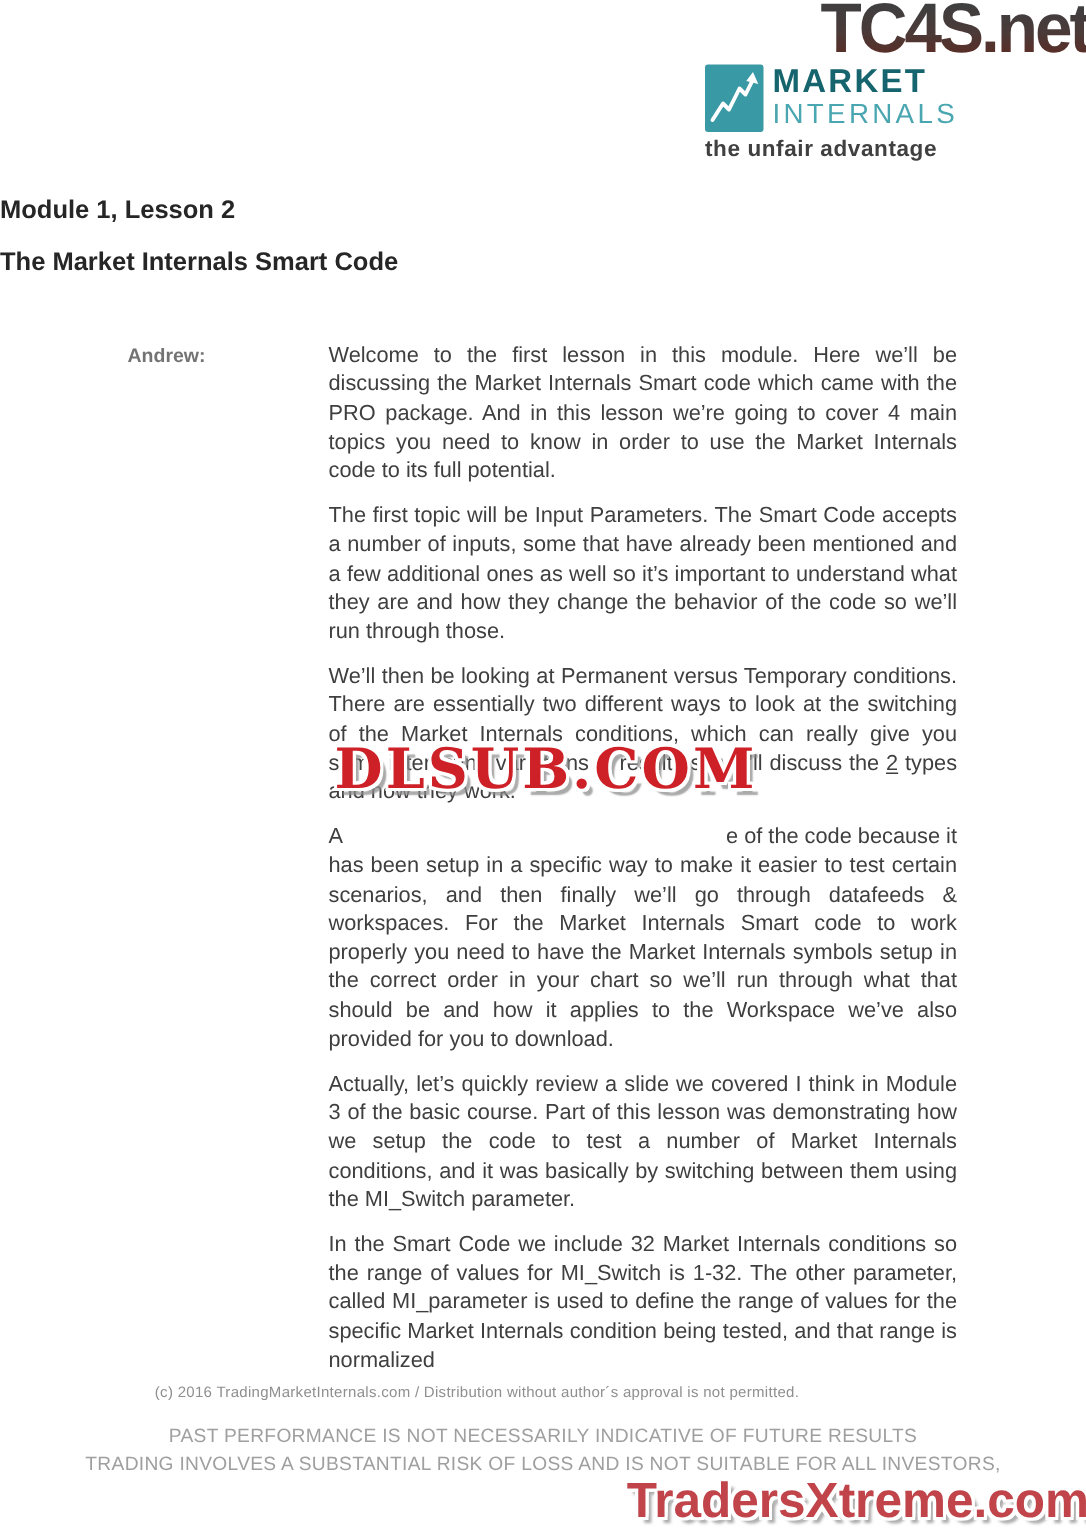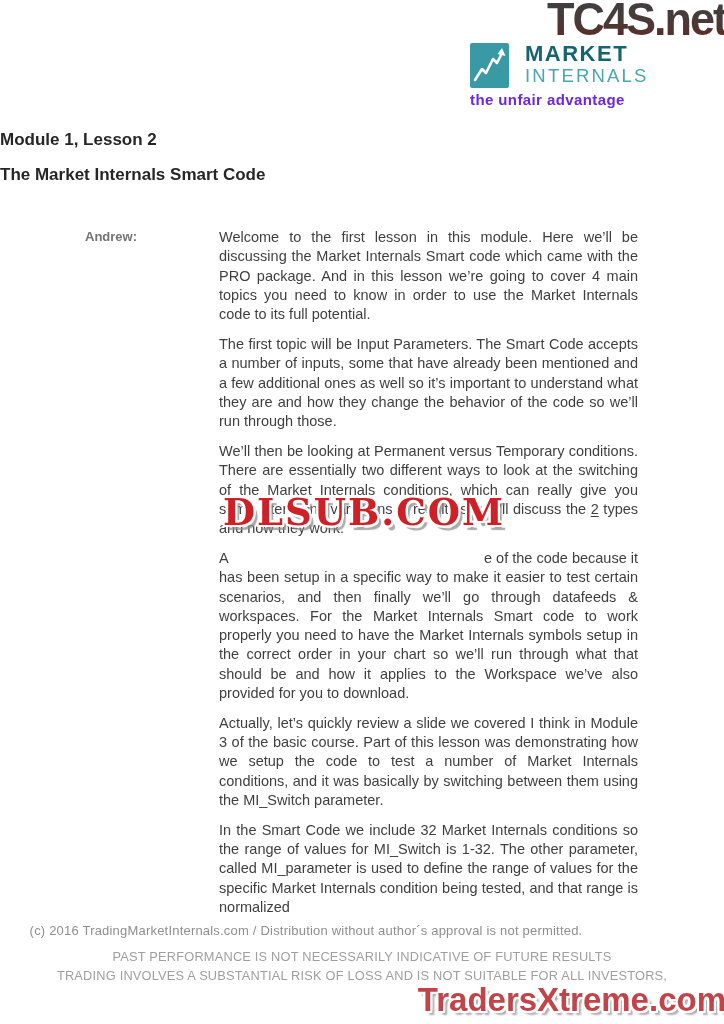--- a/index.html
+++ b/index.html
@@ -22,29 +22,29 @@
     transform:scaleY(1.04);
   }
 
   
   .brand { position:absolute; left:470px; top:43px; width:175px; }
   .brand-row { display:flex; align-items:flex-start; }
   .brand-square {
     width:39px; height:45px; background:#3999a4; border-radius:2px;
     display:flex; align-items:center; justify-content:center; flex:0 0 auto;
   }
-  .brand-text { margin-left:16px; line-height:1; }
+  .brand-text { margin-left:6px; line-height:1; }
   .brand-market {
     color:#16646d; font-weight:bold; font-size:22px; letter-spacing:1.5px;
   }
   .brand-internals {
     color:#4aa6b0; font-size:18.5px; letter-spacing:2.2px; margin-top:2px; font-weight:500;
   }
   .brand-tagline {
-    margin-top:3px; color:#6d28d9; font-weight:bold; font-size:15px; letter-spacing:0.4px;
+    margin-top:3px; color:#404040; font-weight:bold; font-size:15px; letter-spacing:0.4px;
   }
 
   
   .title1, .title2 {
     position:absolute; left:0; width:724px; text-align:left;
     font-weight:bold; color:#262626; font-size:17px;
   }
   .title1 { top:130px; }
   .title2 { top:165px; }
 
@@ -74,22 +74,22 @@
       4px 5px 1px rgba(140,140,140,0.75);
   }
 
   
   .pagenum {
     position:absolute; left:0; top:893px; width:700px; text-align:center;
     font-size:14.5px; color:#3f3f3f;
   }
   .pagenum b { font-weight:bold; }
   .copyright {
-    position:absolute; left:0; top:923px; width:612px; text-align:center;
-    font-size:13px; color:#8f8f8f; letter-spacing:0.2px;
+    position:absolute; left:12px; top:923px; width:612px; text-align:center;
+    font-size:10px; color:#8f8f8f; letter-spacing:0.2px;
   }
   .disclaimer {
     position:absolute; left:0; top:948px; width:724px; text-align:center;
     font-size:12.8px; line-height:18.5px; color:#9f9f9f; letter-spacing:0.2px;
   }
 
   
   .tx-logo {
     position:absolute; right:-2px; top:981px;
     font-weight:800; font-size:33px; letter-spacing:0px;

